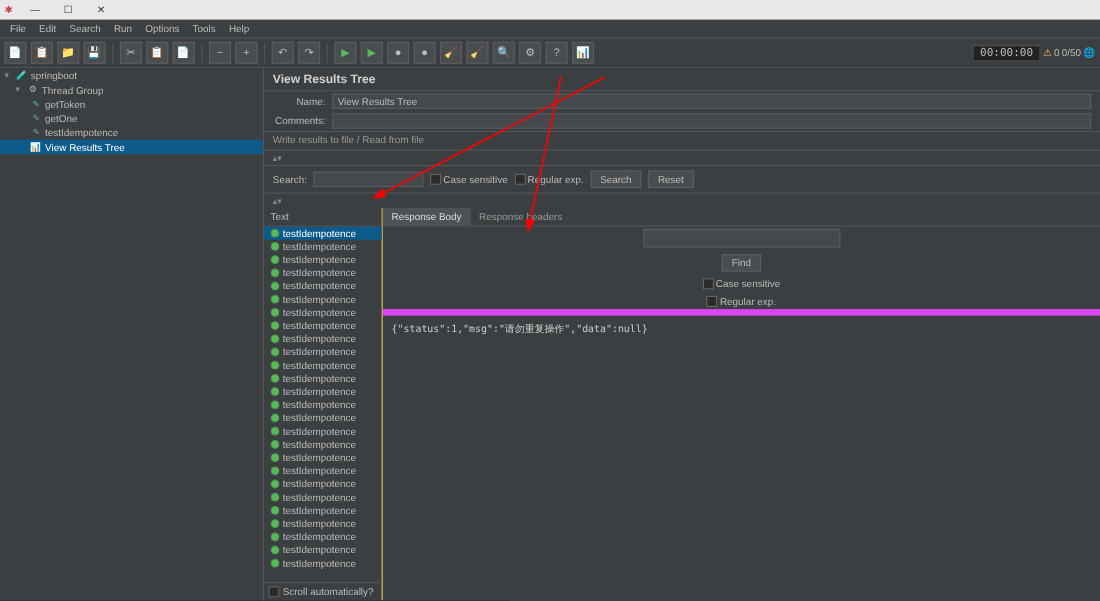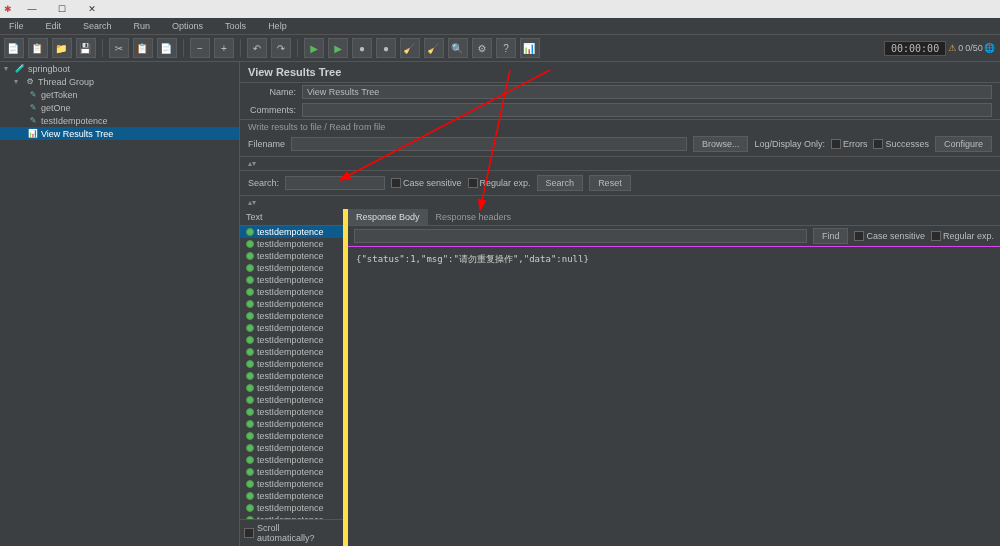--- a/index.html
+++ b/index.html
@@ -4,21 +4,21 @@
   <style>
     * { margin: 0; padding: 0; box-sizing: border-box; font-family: Arial, sans-serif; }
     body { width: 1000px; height: 546px; background: #2b2b2b; color: #bbbbbb; font-size: 10px; overflow: hidden; position: relative; }
     
     .titlebar { height: 18px; background: #e8e8e8; display: flex; align-items: center; padding: 0 4px; color: #444; font-size: 9px; }
     .titlebar-icon { width: 10px; height: 10px; margin-right: 4px; color: #d04040; }
     .titlebar-text { flex: 1; }
     .titlebar-controls { display: flex; gap: 2px; }
     .titlebar-btn { width: 28px; height: 14px; display: flex; align-items: center; justify-content: center; font-size: 9px; color: #333; }
     
-    .menubar { height: 16px; background: #3c3f41; display: flex; align-items: center; padding: 0 4px; gap: 12px; font-size: 9px; }
+    .menubar { height: 16px; background: #3c3f41; display: flex; align-items: center; padding: 0 4px; gap: 2px; font-size: 9px; }
     .menu-item { padding: 1px 5px; color: #bbbbbb; }
     
     .toolbar { height: 28px; background: #3c3f41; border-top: 1px solid #555; border-bottom: 1px solid #555; display: flex; align-items: center; padding: 0 4px; gap: 4px; }
     .tool-btn { width: 20px; height: 20px; background: #4a4d4f; border: 1px solid #5a5d5f; display: flex; align-items: center; justify-content: center; font-size: 10px; }
     .tool-sep { width: 1px; height: 18px; background: #555; margin: 0 2px; }
     .toolbar-right { margin-left: auto; display: flex; align-items: center; gap: 2px; font-size: 9px; }
     .timer { background: #222; border: 1px solid #555; padding: 1px 6px; font-family: monospace; font-size: 10px; }
     
     .main-area { display: flex; height: calc(546px - 62px); }
     
@@ -37,34 +37,34 @@
     
     .fieldset-label { padding: 2px 8px; font-size: 9px; color: #999; border-top: 1px solid #555; }
     .file-row { display: flex; align-items: center; padding: 2px 8px; gap: 6px; font-size: 9px; }
     .btn { background: #4a4d4f; border: 1px solid #5a5d5f; padding: 2px 8px; color: #bbb; font-size: 9px; }
     .checkbox-label { display: flex; align-items: center; gap: 2px; font-size: 9px; }
     .checkbox { width: 10px; height: 10px; background: #2b2b2b; border: 1px solid #666; }
     
     .search-row { display: flex; align-items: center; padding: 4px 8px; gap: 6px; border-top: 1px solid #555; border-bottom: 1px solid #555; font-size: 9px; }
     
     .result-area { display: flex; flex: 1; overflow: hidden; }
-    .result-tree { width: 108px; background: #3c3f41; border-right: 5px solid #fde047; display: flex; flex-direction: column; }
+    .result-tree { width: 108px; background: #3c3f41; border-right: 1px solid #fde047; display: flex; flex-direction: column; }
     .result-header { padding: 3px 6px; font-size: 9px; border-bottom: 1px solid #555; }
     .result-list { flex: 1; overflow-y: auto; overflow-x: hidden; }
     .result-item { display: flex; align-items: center; height: 12px; padding-left: 6px; font-size: 9px; gap: 3px; }
     .result-item.selected { background: #0d5a8c; color: #fff; }
     .green-icon { width: 8px; height: 8px; background: #5cb85c; border-radius: 50%; border: 1px solid #4a9a4a; flex-shrink: 0; }
     .scroll-footer { padding: 3px 4px; font-size: 9px; border-top: 1px solid #555; display: flex; align-items: center; gap: 3px; }
     
     .result-detail { flex: 1; display: flex; flex-direction: column; background: #3c3f41; }
     .tab-row { display: flex; border-bottom: 1px solid #555; font-size: 9px; }
     .tab { padding: 3px 8px; color: #999; }
     .tab.active { background: #4d5254; color: #ddd; }
     .subtab-row { display: flex; border-bottom: 1px solid #555; font-size: 9px; }
-    .response-toolbar { display: flex; align-items: center; padding: 2px 6px; gap: 6px; border-bottom: 1px solid #d946ef; justify-content: flex-end; font-size: 9px; }
+    .response-toolbar { display: flex; align-items: center; padding: 2px 6px; gap: 6px; border-bottom: 6px solid #d946ef; justify-content: flex-end; font-size: 9px; flex-direction: column; }
     .response-search { flex: 1; background: #45494b; border: 1px solid #5a5d5f; height: 14px; }
     .response-body { flex: 1; padding: 6px 8px; font-size: 9px; font-family: monospace; color: #ccc; }
     
     .arrow-overlay { position: absolute; pointer-events: none; z-index: 1000; }
     
     .result-list::-webkit-scrollbar { width: 10px; }
     .result-list::-webkit-scrollbar-track { background: #3c3f41; }
     .result-list::-webkit-scrollbar-thumb { background: #5a5d5f; border: 1px solid #444; }
   </style>
 </head>
@@ -161,35 +161,20 @@
     <div class="form-row">
       <span class="form-label">Name:</span>
       <input class="form-input" value="View Results Tree" style="">
     </div>
     <div class="form-row">
       <span class="form-label">Comments:</span>
       <input class="form-input" style="">
     </div>
 
     <div class="fieldset-label">Write results to file / Read from file</div>
-    <div class="file-row">
-      <span>Filename</span>
-      <input class="form-input" style="">
-      <button class="btn">Browse...</button>
-      <span>Log/Display Only:</span>
-      <span class="checkbox-label">
-          <span class="checkbox"></span>
-          <span>Errors</span>
-        </span>
-      <span class="checkbox-label">
-          <span class="checkbox"></span>
-          <span>Successes</span>
-        </span>
-      <button class="btn">Configure</button>
-    </div>
 
     <div style="border-top:1px solid #555; margin-top:2px; padding:2px 8px; font-size:8px; color:#888">▴▾</div>
 
     <div class="search-row">
       <span>Search:</span>
       <input class="form-input" style="max-width: 100px;">
       <span class="checkbox-label">
           <span class="checkbox"></span>
           <span>Case sensitive</span>
         </span>

